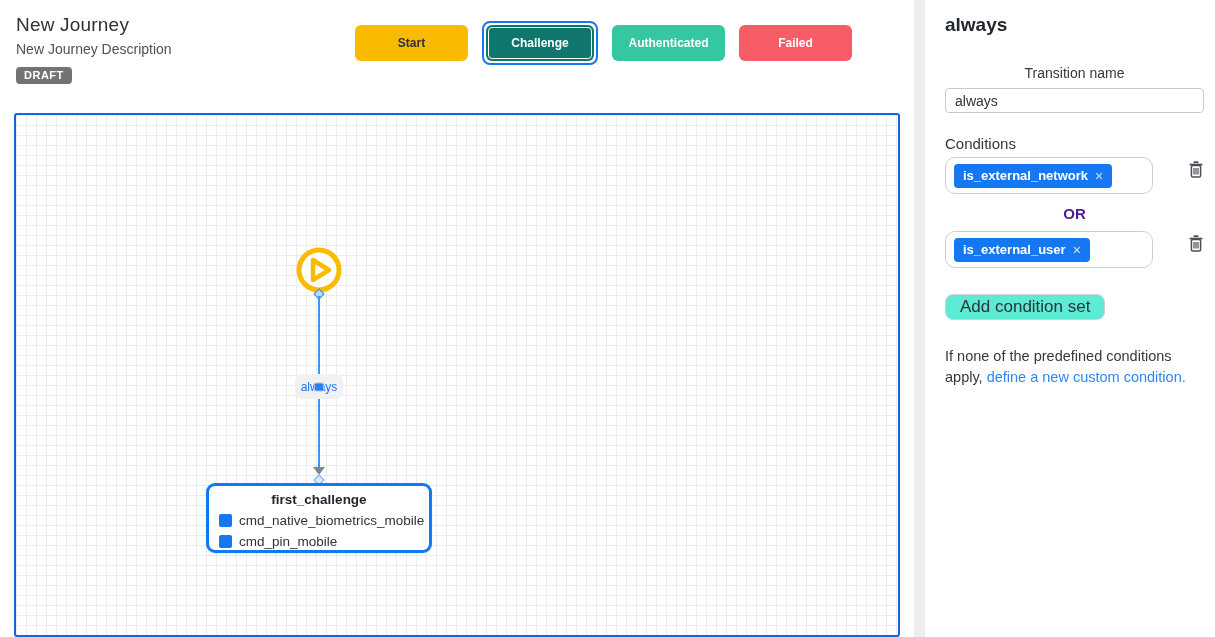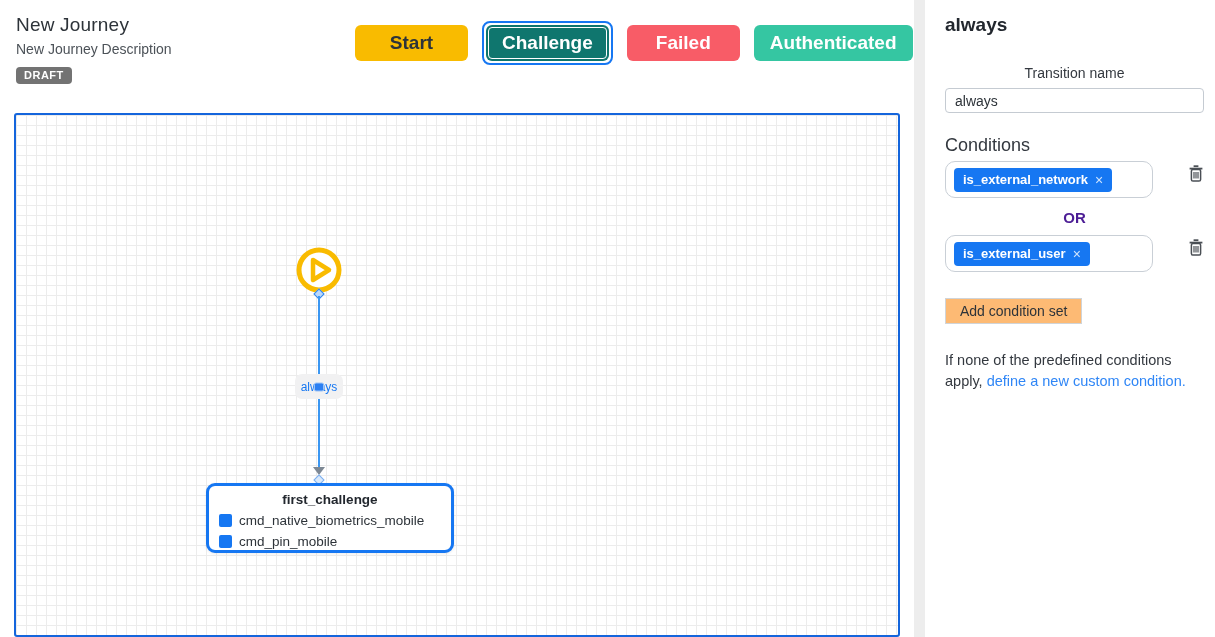--- a/index.html
+++ b/index.html
@@ -10,21 +10,21 @@
   
   .hdr { position:absolute; left:16px; top:14px; }
   .hdr-title { font-size:19px; font-weight:normal; color:#2d3339; letter-spacing:.2px; }
   .hdr-sub { font-size:14px; color:#4c5258; margin-top:5px; }
   .badge { display:inline-block; margin-top:10px; background:#737373; color:#fff;
            font-size:11px; font-weight:bold; letter-spacing:.5px;
            padding:2px 8px 3px; border-radius:4px; }
 
   .states { position:absolute; left:355px; top:21px; display:flex; align-items:center; gap:14px; }
   .state-btn { height:36px; min-width:113px; padding:0 16px; border:none; border-radius:6px;
-               font-family:inherit; font-size:19px; font-weight:bold; cursor:pointer;
+               font-family:inherit; font-size:12px; font-weight:bold; cursor:pointer;
                display:flex; align-items:center; justify-content:center; }
   .btn-start { background:#f9bb00; color:#2d3339; }
   .btn-auth  { background:#35c6a2; color:#fff; }
   .btn-fail  { background:#f85c67; color:#fff; }
   .sel-wrap { border:2px solid #1677f2; border-radius:8px; padding:2px; }
   .btn-challenge { background:#0f766e; color:#fff; position:relative; min-width:108px; }
   .btn-challenge::after { content:""; position:absolute; inset:2px; border:1px solid #fff;
                           border-radius:4px; pointer-events:none; }
 
   
@@ -44,74 +44,74 @@
   .diam-start { left:299px; top:175px; background:#bcd9fb; border:1.5px solid #2f86f0; }
   .diam-end   { left:299px; top:361px; background:#d9e9fb; border:1.5px solid #7aaef0; }
 
   .edge-label { position:absolute; left:279px; top:259px; width:48px; height:25px;
                 background:#f1f1f2; border-radius:7px; display:flex; align-items:center;
                 justify-content:center; font-size:12px; color:#1677f2; }
   .edge-dot { position:absolute; left:50%; top:50%; width:10px; height:9px;
               transform:translate(-50%,-50%); background:#2b7ff2; border:1.5px solid #9cc4f8;
               border-radius:2px; }
 
-  .flow-node { position:absolute; left:190px; top:368px; width:248px; height:70px;
+  .flow-node { position:absolute; left:190px; top:368px; width:226px; height:70px;
                background:#fff; border:3px solid #1677f2; border-radius:9px;
                box-shadow:0 1px 3px rgba(0,0,0,.08); padding:6px 10px 0; }
   .flow-node-title { text-align:center; font-size:13.5px; font-weight:bold; color:#22272e; }
   .flow-row { display:flex; align-items:center; gap:7px; margin-top:6px;text-align:center; }
   .flow-row .sq { width:13px; height:13px; background:#1677f2; border-radius:2px; flex:none; }
   .flow-row .txt { font-size:13.5px; color:#2d3339; white-space:nowrap; }
 
   
   .divider { position:absolute; left:914px; top:0; width:11px; height:637px; background:#ededed; }
 
   
   .panel { position:absolute; left:925px; top:0; width:290px; height:637px; background:#fff;
            padding:14px 11px 0 20px; color:#2d3339; }
   .panel-title { font-size:19px; font-weight:bold; color:#22272e; }
   .field-label { font-size:14px; color:#33383f; margin-top:29px;text-align:center; }
   .text-input { margin-top:7px; width:259px; height:25px; border:1px solid #c5cbd2;
                 border-radius:4px; font-family:inherit; font-size:14px; color:#2d3339;
                 padding:0 9px; outline:none; background:#fff; }
-  .cond-label { font-size:18px; color:#33383f; margin-top:22px; }
+  .cond-label { font-size:15px; color:#33383f; margin-top:22px; }
   .cond-row { display:flex; align-items:flex-start; margin-top:5px; }
   .cond-box { width:208px; height:37px; border:1px solid #c9cfd6; border-radius:10px;
               display:flex; align-items:center; padding:0 8px; background:#fff; }
   .chip { display:inline-flex; align-items:center; background:#1677f2; color:#fff;
           font-size:13px; font-weight:600; padding:4px 9px; border-radius:4px; cursor:default; }
   .chip .x { margin-left:7px; font-weight:400; font-size:14px; opacity:.8; cursor:pointer; }
   .trash-btn { margin-left:auto; margin-top:3px; background:none; border:none; cursor:pointer;
                padding:0; line-height:0; }
   .or { text-align:center; font-size:15px; font-weight:bold; color:#4c1d95; margin:11px 0 9px;
         width:259px; }
-  .add-set-btn { margin-top:26px; height:26px; padding:0 14px; background:#fdba74;
-                 border:1px solid #d0d4d8; border-radius:0; font-family:inherit;
-                 font-size:14px; color:#2d3339; cursor:pointer; }
+  .add-set-btn { margin-top:26px; height:26px; padding:0 14px; background:#5eead4;
+                 border:1px solid #d0d4d8; border-radius:8px; font-family:inherit;
+                 font-size:17px; color:#2d3339; cursor:pointer; }
   .custom-note { margin-top:26px; font-size:14.5px; color:#33383f; line-height:21px; width:262px; }
   .custom-note a { color:#2f86f6; text-decoration:none; cursor:pointer; }
 </style>
 </head>
 <body>
 
 <div class="stage">
 
   <div class="hdr">
     <div class="hdr-title">New Journey</div>
     <div class="hdr-sub">New Journey Description</div>
     <span class="badge">DRAFT</span>
   </div>
 
   <div class="states">
     <button class="state-btn btn-start">Start</button>
     <div class="sel-wrap">
       <button class="state-btn btn-challenge">Challenge</button>
     </div>
+    <button class="state-btn btn-auth">Authenticated</button>
     <button class="state-btn btn-fail">Failed</button>
-    <button class="state-btn btn-auth">Authenticated</button>
   </div>
 
   <div class="canvas">
 
     <div class="start-node">
       <svg width="48" height="48" viewBox="0 0 48 48">
         <circle cx="24" cy="24" r="20" fill="#fff" stroke="#f9bb00" stroke-width="5"></circle>
         <path d="M18 14 L34 24 L18 34 Z" fill="none" stroke="#f9bb00" stroke-width="4.5" stroke-linejoin="round"></path>
       </svg>
     </div>

